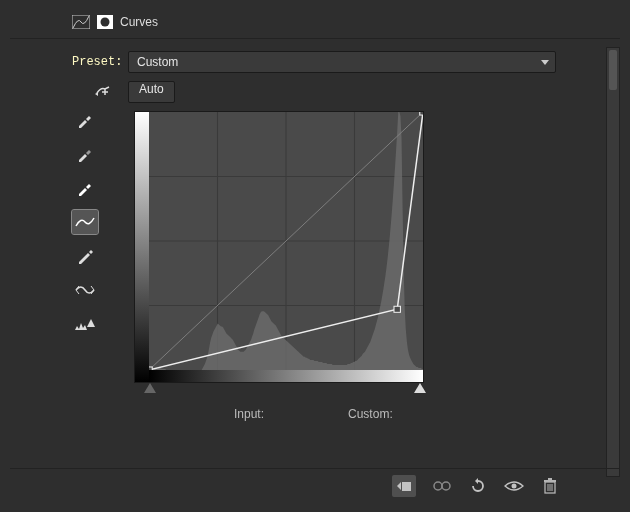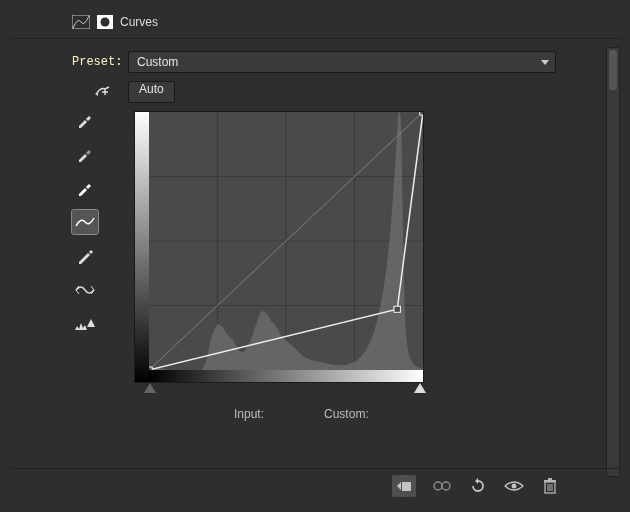--- a/index.html
+++ b/index.html
@@ -157,21 +157,21 @@
     width: 0; height: 0;
     border-left: 6px solid transparent;
     border-right: 6px solid transparent;
     border-bottom: 10px solid #888;
   }
   .tri.black { left: 10px; border-bottom-color: #666; }
   .tri.white { right: -2px; border-bottom-color: #ddd; }
 
   .io-row {
     display: flex;
-    gap: 60px;
+    gap: 84px;
     padding: 10px 0 0 100px;
     color: #bbb;
   }
 
   .footer {
     position: absolute;
     left: 10px; right: 10px; bottom: 10px;
     border-top: 1px solid #222;
     height: 34px;
     display: flex;

